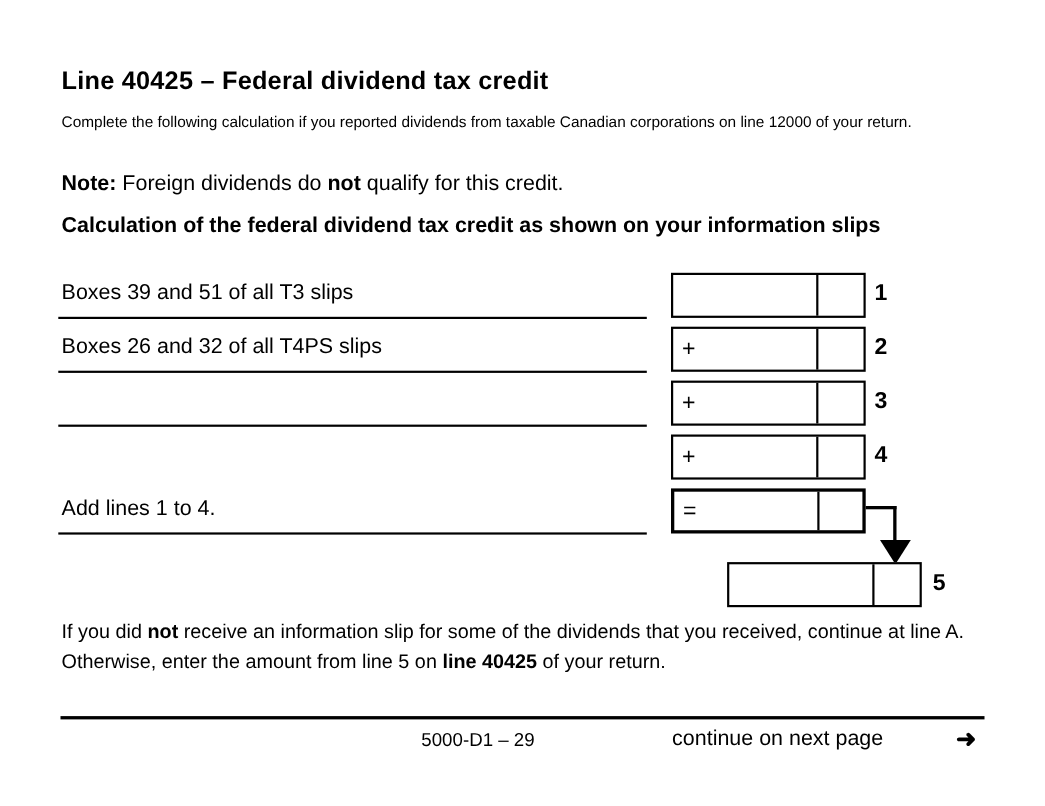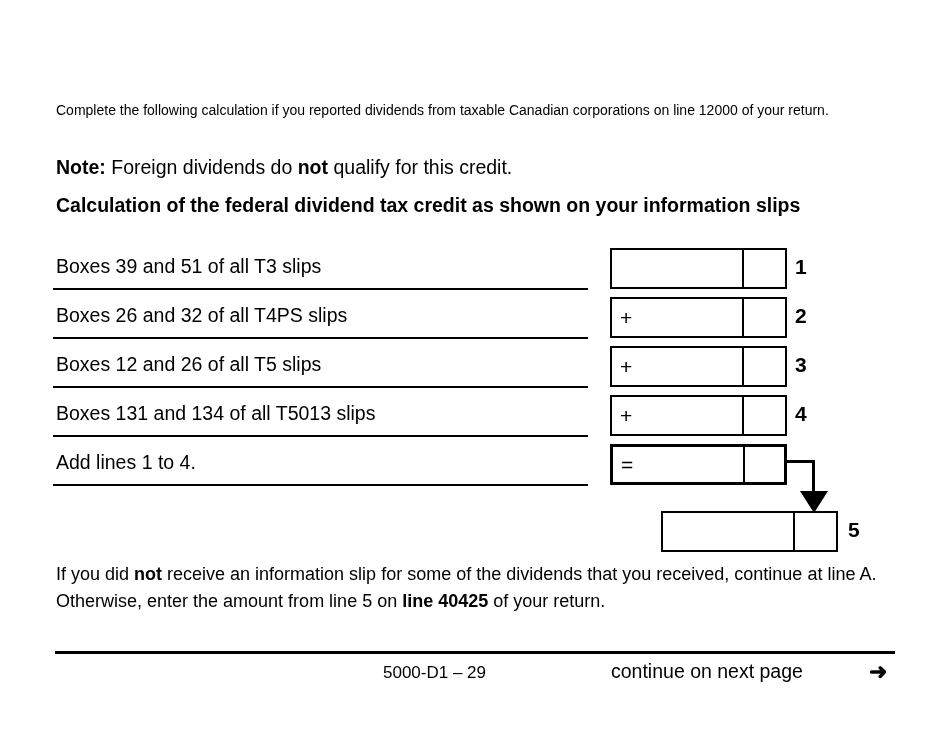--- a/index.html
+++ b/index.html
@@ -181,20 +181,21 @@
     line-height: 20px;
   }
 
   b { font-weight: bold; }
 </style>
 </head>
 <body>
 
 <div class="page">
 
+  <div class="heading">Line 40425 – Federal dividend tax credit</div>
 
   <div class="intro">Complete the following calculation if you reported dividends from taxable Canadian corporations on line 12000 of your return.</div>
 
   <div class="note"><b>Note:</b><span> Foreign dividends do </span><b>not</b><span> qualify for this credit.</span></div>
 
   <div class="subheading">Calculation of the federal dividend tax credit as shown on your information slips</div>
 
   <div class="calc-row" style="top:255px;">
     <div class="calc-label">Boxes 39 and 51 of all T3 slips</div>
     <div class="calc-rule" style="top:33px;"></div>
@@ -209,33 +210,28 @@
     <div class="calc-label">Boxes 26 and 32 of all T4PS slips</div>
     <div class="calc-rule" style="top:33px;"></div>
   </div>
   <div class="amount-box" style="left:610px; top:297px; width:177px; height:41px;">
     <span class="op">+</span>
     <span class="divider" style="left:130px;"></span>
   </div>
   <div class="line-no" style="left:795px; top:304px;">2</div>
 
   <div class="calc-row" style="top:353px;">
-    <div class="calc-label">Boxes 12 and 26 of all T5 slips</div>
     <div class="calc-rule" style="top:33px;"></div>
   </div>
   <div class="amount-box" style="left:610px; top:346px; width:177px; height:41px;">
     <span class="op">+</span>
     <span class="divider" style="left:130px;"></span>
   </div>
   <div class="line-no" style="left:795px; top:353px;">3</div>
 
-  <div class="calc-row" style="top:402px;">
-    <div class="calc-label">Boxes 131 and 134 of all T5013 slips</div>
-    <div class="calc-rule" style="top:33px;"></div>
-  </div>
   <div class="amount-box" style="left:610px; top:395px; width:177px; height:41px;">
     <span class="op">+</span>
     <span class="divider" style="left:130px;"></span>
   </div>
   <div class="line-no" style="left:795px; top:402px;">4</div>
 
   <div class="calc-row" style="top:451px;padding-left:35px;">
     <div class="calc-label">Add lines 1 to 4.</div>
     <div class="calc-rule" style="top:33px;"></div>
   </div>

